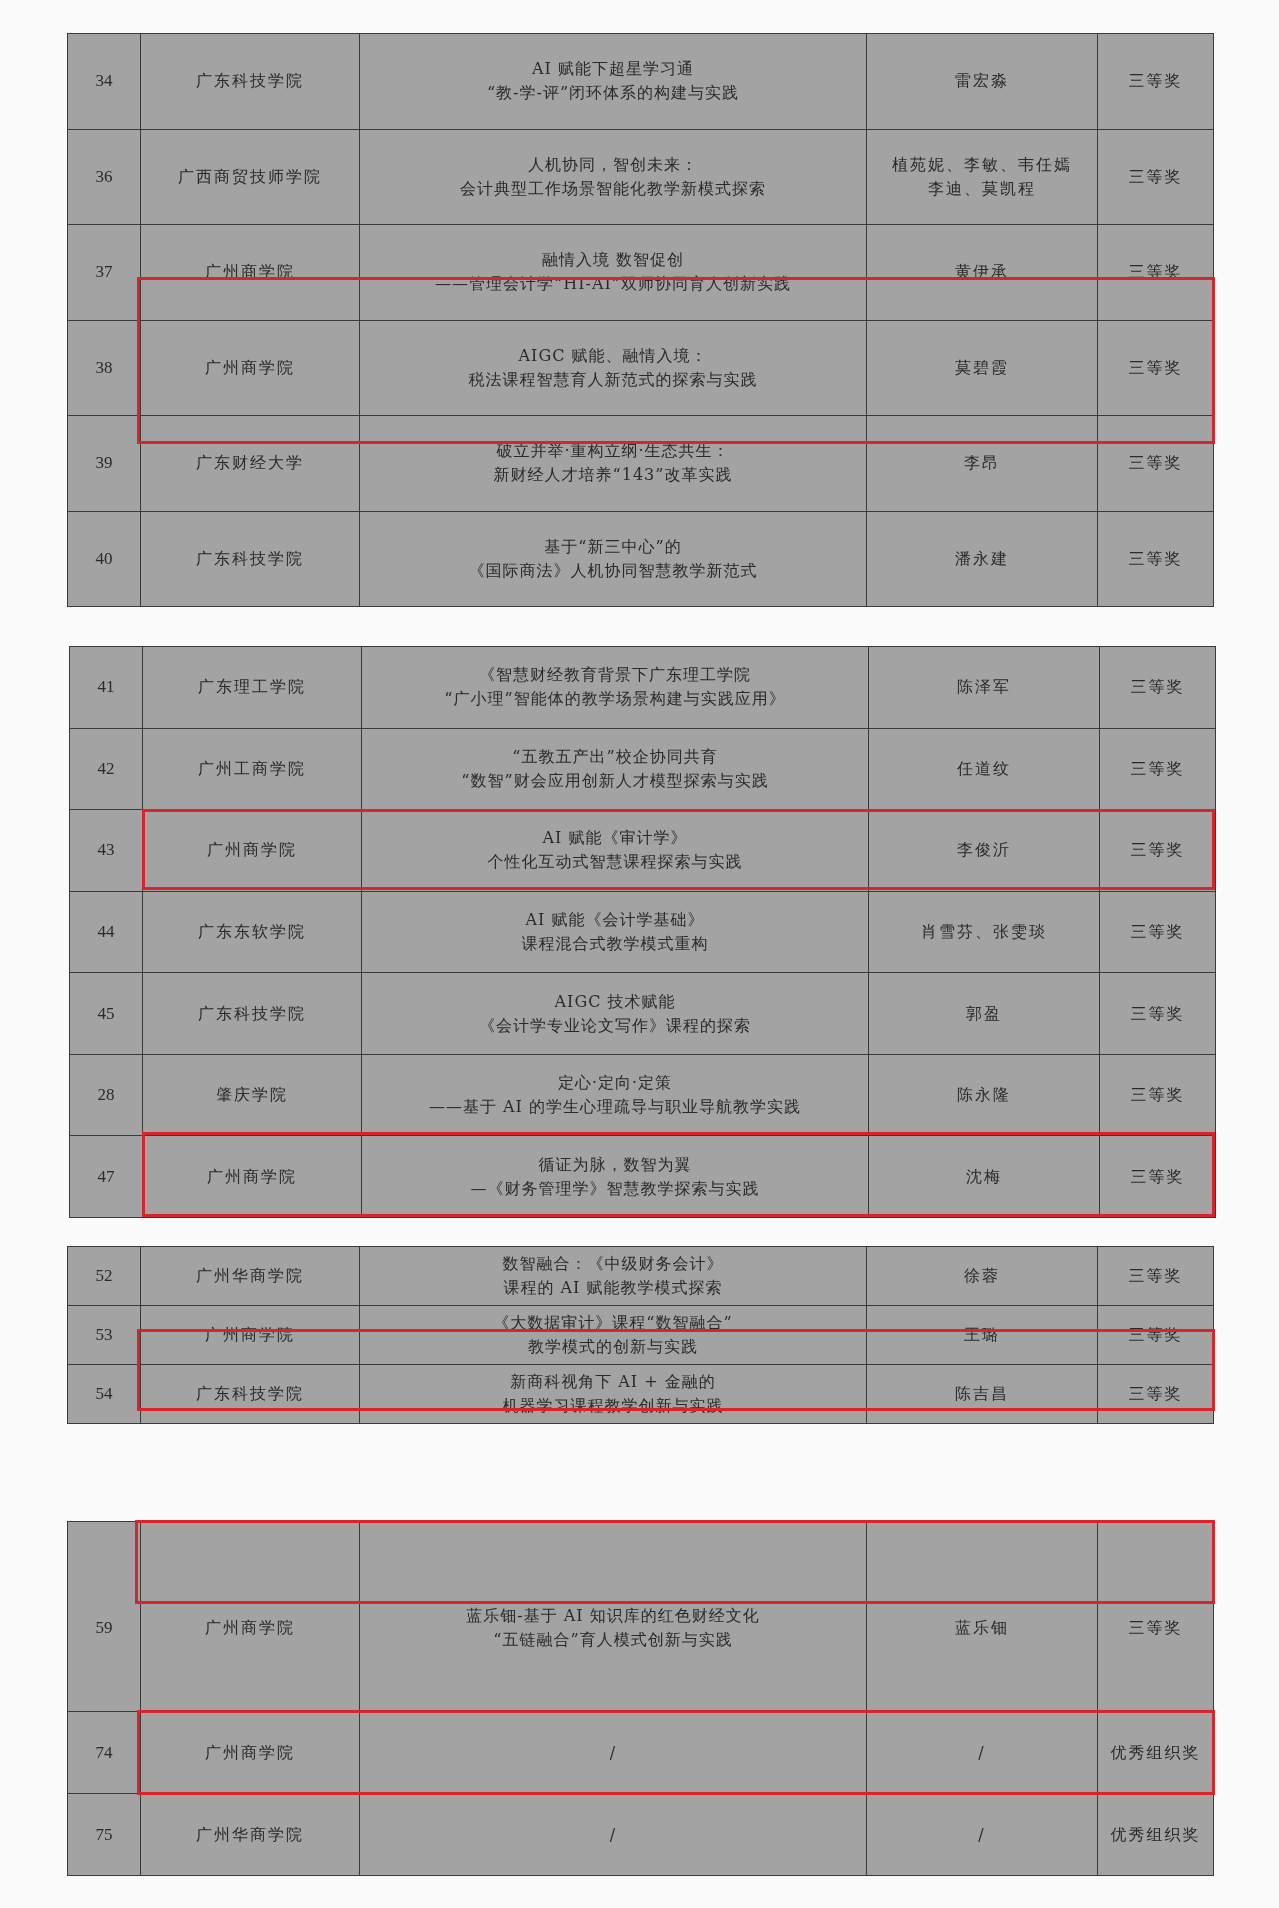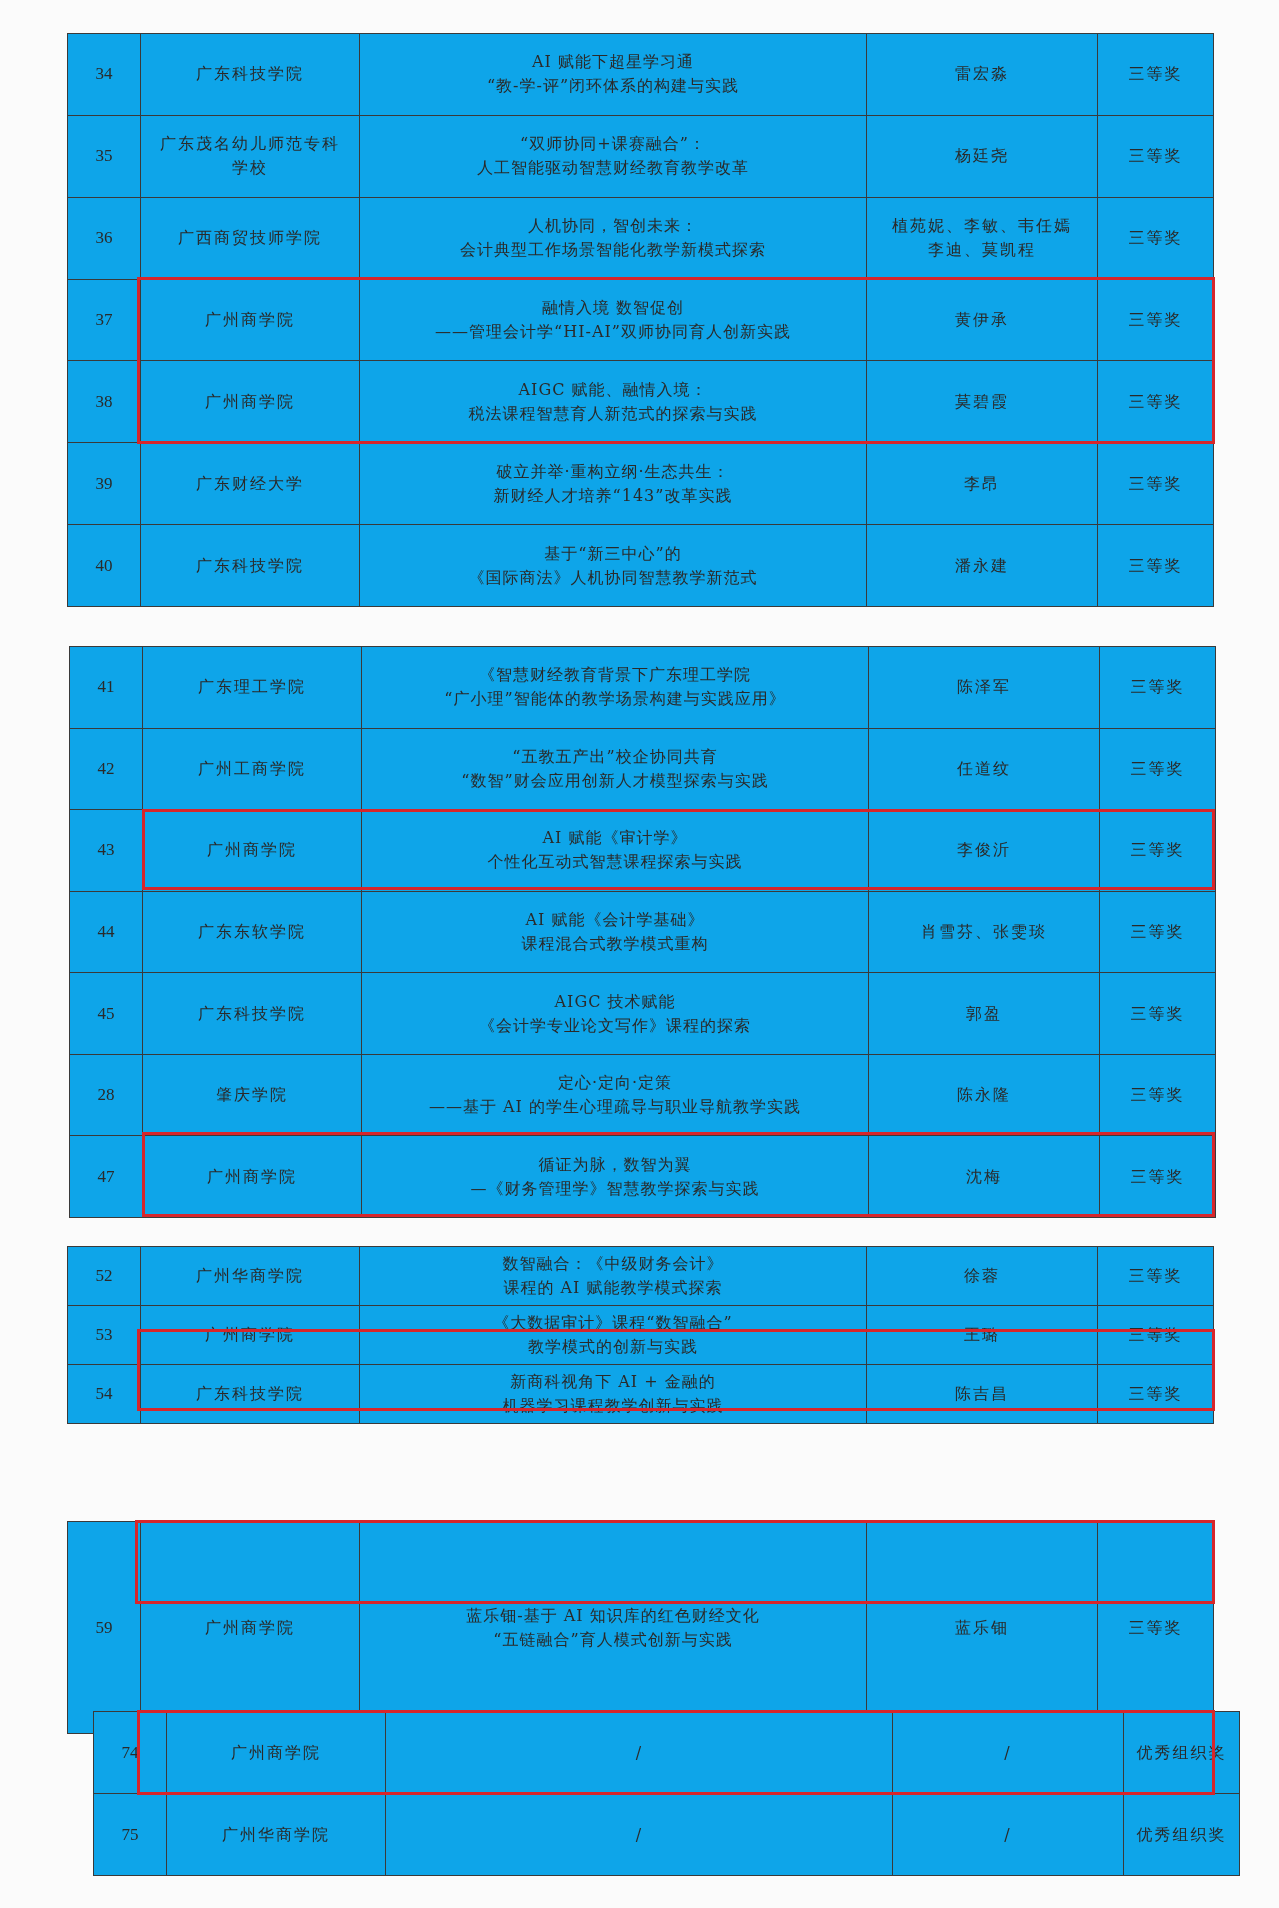--- a/index.html
+++ b/index.html
@@ -4,21 +4,21 @@
 <style>
   html, body { margin:0; padding:0; }
   body {
     width:1279px; height:1908px; position:relative; overflow:hidden;
     background:#fbfbfb;
     font-family:"DejaVu Serif", "Liberation Serif", serif;
     color:#2a2a2a;
   }
   .tbl {
     position:absolute; border-collapse:collapse; table-layout:fixed;
-    background:#0ea5e9;
+    background:#a3a3a3;
   }
   .tbl td {
     border:1.3px solid #3a3a3a;
     text-align:center; vertical-align:middle;
     font-size:16px; line-height:24px; letter-spacing:2px;
     padding:0 4px; overflow:hidden;
   }
   .tbl td.num { font-size:17px; letter-spacing:0; font-family:"Liberation Serif", serif; }
   .tbl td.title { letter-spacing:1px; }
   .line { display:block; white-space:nowrap; }
@@ -47,35 +47,20 @@
         <td class="title">
           <span class="line">AI 赋能下超星学习通</span>
           <span class="line">“教-学-评”闭环体系的构建与实践</span>
         </td>
         <td class="person">
           <span class="line">雷宏淼</span>
         </td>
         <td class="award">三等奖</td>
       </tr>
       <tr>
-        <td class="num">35</td>
-        <td class="school">
-          <span class="line">广东茂名幼儿师范专科</span>
-          <span class="line">学校</span>
-        </td>
-        <td class="title">
-          <span class="line">“双师协同+课赛融合”：</span>
-          <span class="line">人工智能驱动智慧财经教育教学改革</span>
-        </td>
-        <td class="person">
-          <span class="line">杨廷尧</span>
-        </td>
-        <td class="award">三等奖</td>
-      </tr>
-      <tr>
         <td class="num">36</td>
         <td class="school">
           <span class="line">广西商贸技师学院</span>
         </td>
         <td class="title">
           <span class="line">人机协同，智创未来：</span>
           <span class="line">会计典型工作场景智能化教学新模式探索</span>
         </td>
         <td class="person">
           <span class="line">植苑妮、李敏、韦任嫣</span>
@@ -325,21 +310,21 @@
           <span class="line">“五链融合”育人模式创新与实践</span>
         </td>
         <td class="person">
           <span class="line">蓝乐钿</span>
         </td>
         <td class="award">三等奖</td>
       </tr>
     </tbody>
   </table>
 
-<table class="tbl" style="left:67px; top:1711px; width:1146px; height:165px;margin-left:26px;">
+<table class="tbl" style="left:67px; top:1711px; width:1146px; height:165px;">
     <colgroup>
       <col style="width: 73px;">
       <col style="width: 219px;">
       <col style="width: 507px;">
       <col style="width: 231px;">
       <col style="width: 116px;">
     </colgroup>
     <tbody>
       <tr>
         <td class="num">74</td>

